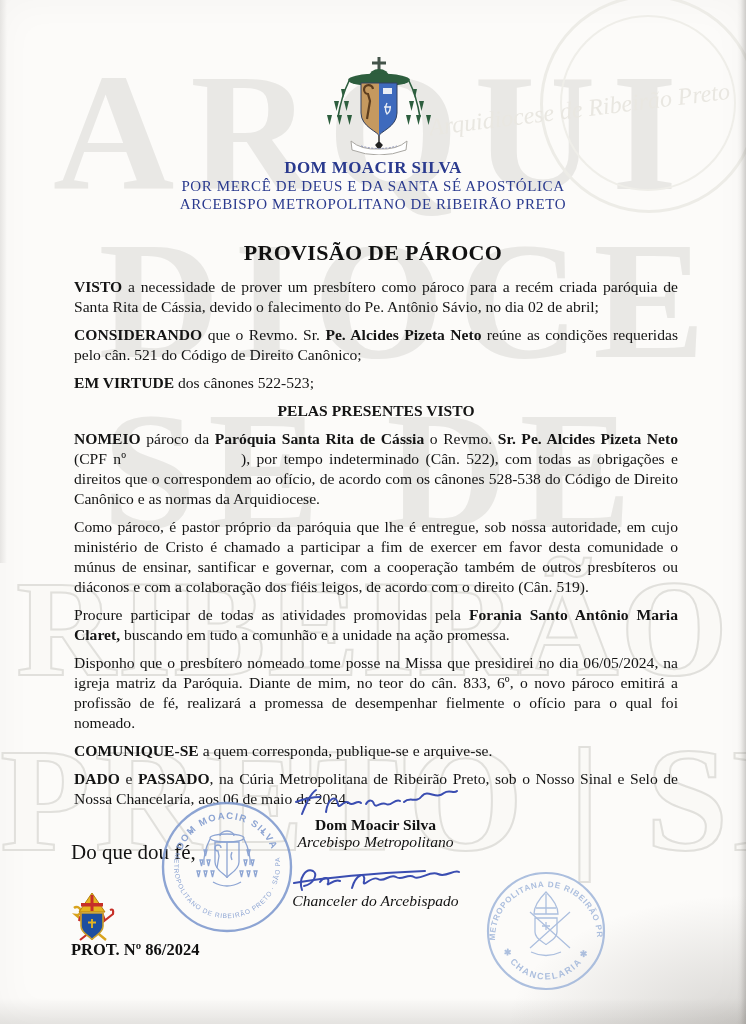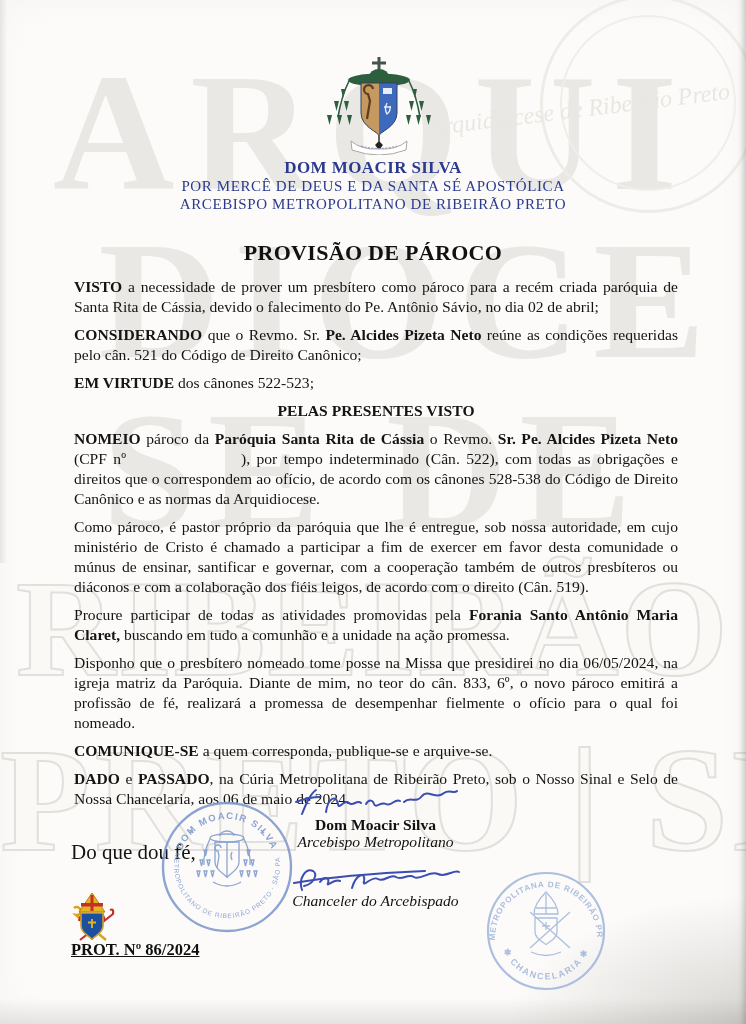--- a/index.html
+++ b/index.html
@@ -47,21 +47,21 @@
       font-size:15.6px;line-height:20px;color:#141414;}
   .doc-body p{margin:0 0 8px 0;text-align:justify;}
   .doc-body p.heading{text-align:center;font-weight:700;}
   .doc-body .blank{display:inline-block;width:115px;}
   
   .sig-block{position:absolute;left:268px;top:784px;width:215px;text-align:center;color:#111;}
   .sig-ink{display:block;margin:0 auto -4px auto;}
   .sig-name{font-size:15.6px;font-weight:700;line-height:17px;}
   .sig-role{font-size:15.6px;font-style:italic;line-height:18px;margin-bottom:7px;text-align:center;}
   .attest{position:absolute;left:71px;top:840px;font-size:21px;color:#141414;}
-  .protocol{position:absolute;left:71px;top:940px;font-size:16.5px;font-weight:700;color:#101010;text-decoration:underline;}
+  .protocol{position:absolute;left:71px;top:940px;font-size:16.5px;font-weight:700;color:#101010;}
   .stamp1{position:absolute;left:160px;top:800px;opacity:0.88;}
   .stamp2{position:absolute;left:483px;top:868px;opacity:0.85;}
   .mini-crest{position:absolute;left:66px;top:890px;}
 </style>
 </head>
 <body>
 
 <div class="page">
 
   <div class="wm wm-solid wm-r1">ARQUI</div>

